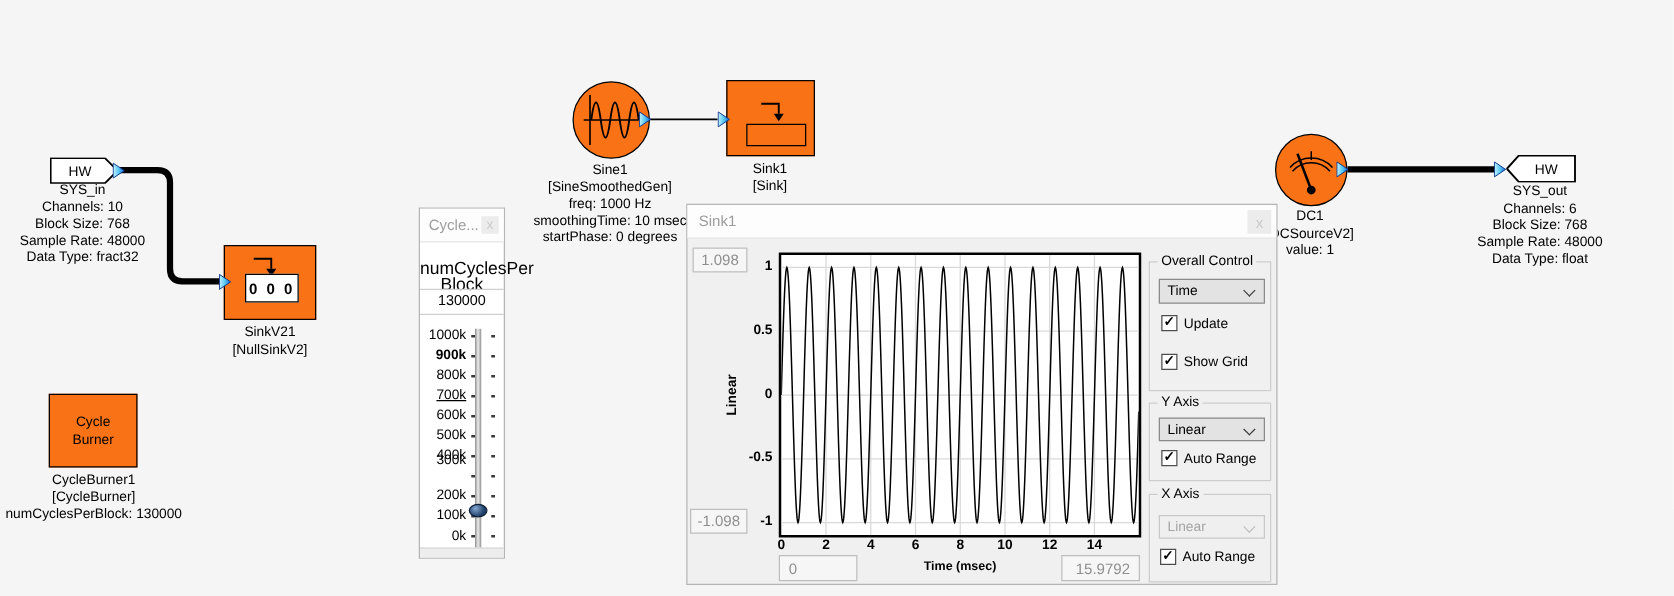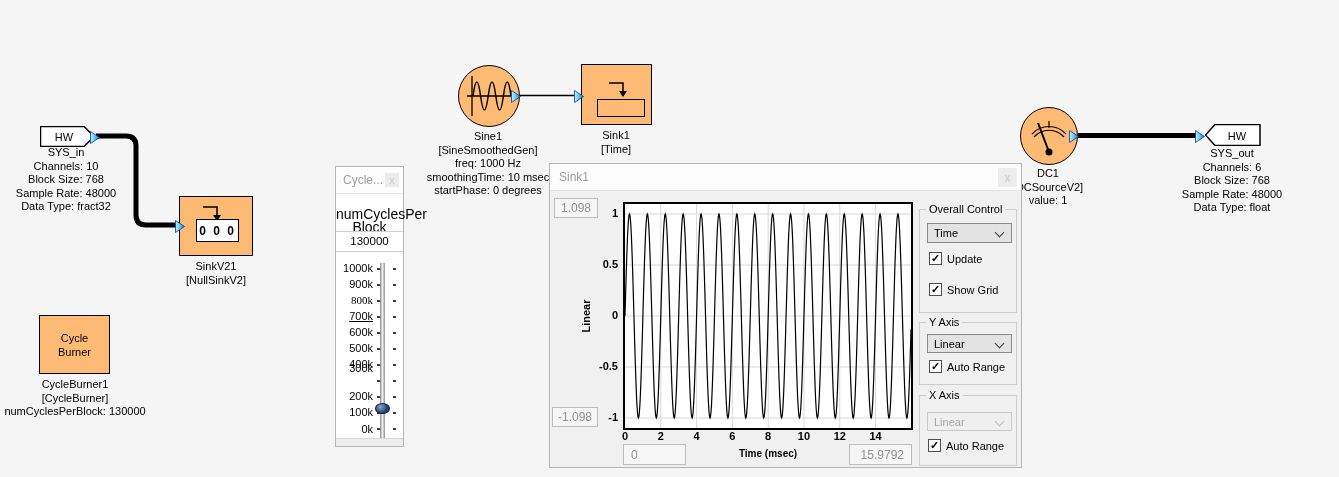--- a/index.html
+++ b/index.html
@@ -1,21 +1,21 @@
 <!DOCTYPE html>
 <html><head>
 <meta charset="utf-8">
 <style>
   html,body{margin:0;padding:0;}
   .stage{position:relative;width:1339px;height:477px;overflow:hidden;
          background:#f5f5f5;font-family:"Liberation Sans",sans-serif;color:#000;}
   .abs{position:absolute;}
 
   
-  .blk{position:absolute;background:#fdba74;border:1.5px solid #000;box-sizing:border-box;}
+  .blk{position:absolute;background:#f97316;border:1.5px solid #000;box-sizing:border-box;}
   .blk-circle{border-radius:50%;}
   .block-caption{position:absolute;width:160px;text-align:center;font-size:11px;line-height:13.5px;z-index:1;}
   .cap-line{white-space:nowrap;}
   .body-line{font-size:11px;line-height:14px;text-align:center;}
   .port{position:absolute;width:10px;height:13px;z-index:2;}
   .wire-layer{position:absolute;left:0;top:0;width:1339px;height:477px;z-index:1;pointer-events:none;}
   .counter-box{position:absolute;border:1.5px solid #000;display:flex;align-items:center;justify-content:center;
                font-size:12px;font-weight:bold;letter-spacing:2px;background:#fff;box-sizing:border-box;}
 
   
@@ -158,21 +158,21 @@
     </svg>
     <div class="abs" style="left:15px;top:34px;width:48px;height:18px;border:1.5px solid #000;box-sizing:border-box"></div>
   </div>
   <div class="port" style="left:574px;top:89px">
     <svg width="10" height="13">
         <polygon points="0.5,0.5 9.5,6.5 0.5,12.5" fill="url(#pg)" stroke="#123a8c" stroke-width="0.8"></polygon>
       </svg>
   </div>
   <div class="block-caption" style="left:536px;top:129px">
       <div class="cap-line">Sink1</div>
-      <div class="cap-line">[Time]</div>
+      <div class="cap-line">[Sink]</div>
     </div>
 
   <div class="blk blk-circle" style="left:1020px;top:107px;width:58px;height:58px">
     <svg width="55" height="55">
       <path d="M11,26 A 23,23 0 0 1 45,26" stroke="#000" stroke-width="1.2" fill="none"></path>
       <path d="M13,29 A 20,20 0 0 1 43,29" stroke="#000" stroke-width="1.2" fill="none"></path>
       <line x1="28" y1="13" x2="28" y2="20" stroke="#000" stroke-width="1.2"></line>
       <line x1="28" y1="44" x2="17" y2="15" stroke="#000" stroke-width="2"></line>
       <circle cx="28" cy="44" r="3.5" fill="#000"></circle>
     </svg>
@@ -216,24 +216,24 @@
       </div>
     <div class="s-sep" style="top:64px"></div>
     <div class="s-value">130000</div>
     <div class="s-sep" style="top:84px"></div>
     <div class="s-track"></div>
     <div class="s-thumb" id="slider-thumb" style="top: 235.635px;"></div>
     <div id="slider-ticks">
         <div class="s-tick-label" style="top: 95px;">1000k</div>
         <div class="s-dash" style="left: 41px; top: 100.5px;"></div>
         <div class="s-dash" style="left: 57px; top: 100.5px;"></div>
-        <div class="s-tick-label" style="top: 111.05px;">900k</div>
+        <div class="s-tick-label" style="top: 111.05px; font-weight: bold;">900k</div>
         <div class="s-dash" style="left: 41px; top: 116.55px;"></div>
         <div class="s-dash" style="left: 57px; top: 116.55px;"></div>
-        <div class="s-tick-label" style="top: 127.1px; font-family: Liberation Serif, serif;">800k</div>
+        <div class="s-tick-label" style="top: 127.1px;">800k</div>
         <div class="s-dash" style="left: 41px; top: 132.6px;"></div>
         <div class="s-dash" style="left: 57px; top: 132.6px;"></div>
         <div class="s-tick-label" style="top: 143.15px; text-decoration: underline;">700k</div>
         <div class="s-dash" style="left: 41px; top: 148.65px;"></div>
         <div class="s-dash" style="left: 57px; top: 148.65px;"></div>
         <div class="s-tick-label" style="top: 159.2px;">600k</div>
         <div class="s-dash" style="left: 41px; top: 164.7px;"></div>
         <div class="s-dash" style="left: 57px; top: 164.7px;"></div>
         <div class="s-tick-label" style="top: 175.25px;">500k</div>
         <div class="s-dash" style="left: 41px; top: 180.75px;"></div>

